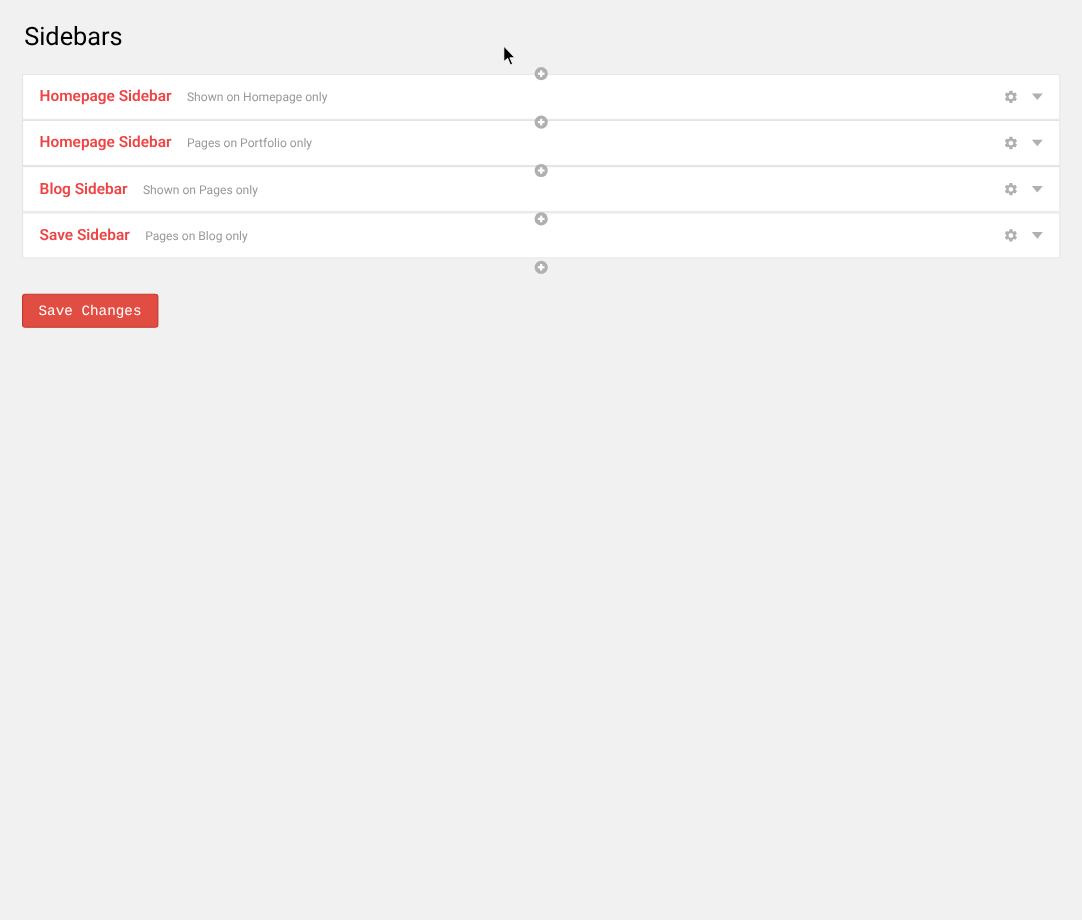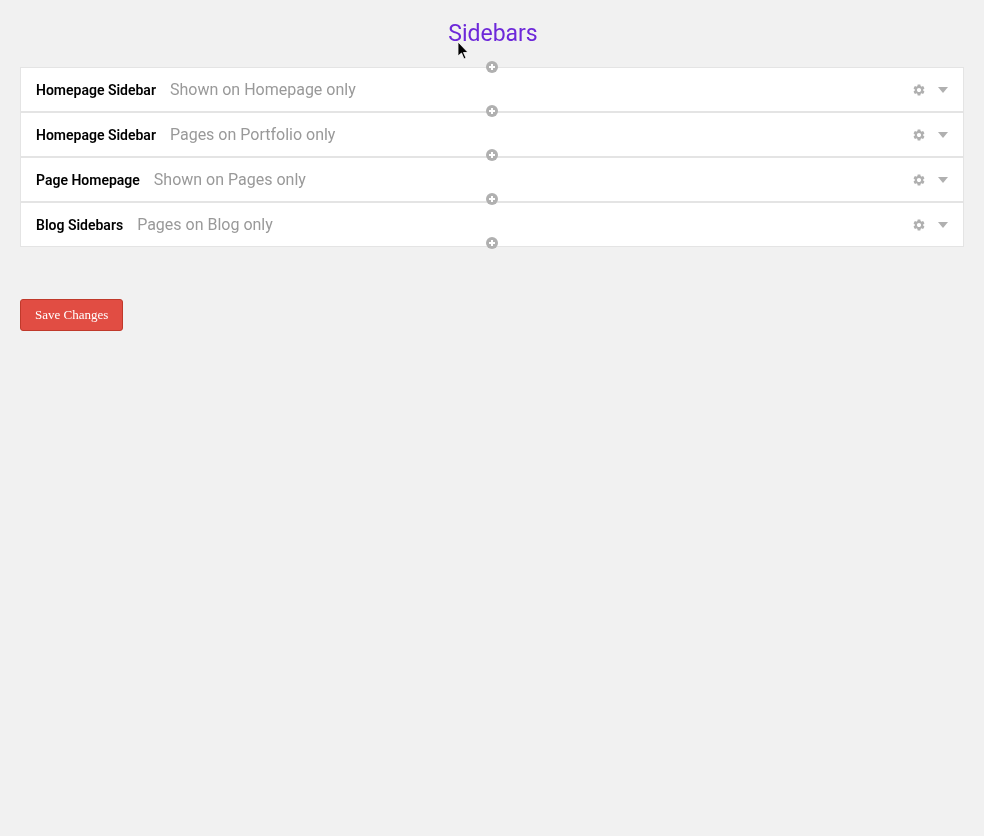--- a/index.html
+++ b/index.html
@@ -11,46 +11,45 @@
       font-family: -apple-system, BlinkMacSystemFont, "Segoe UI", Roboto, "Helvetica Neue", Arial, sans-serif;
       background: #f1f1f1;
       width: 984px;
       height: 836px;
       padding: 20px;
       position: relative;
     }
     .page-title {
       font-size: 23px;
       font-weight: 400;
-      color: #6d28d9;
+      color: #000000;
       margin-bottom: 20px;
       margin-left: 2px;
-      text-align: center;
     }
     .sidebar-list {
       position: relative;
     }
     .sidebar-row {
       background: #ffffff;
       border: 1px solid #e4e4e4;
       border-bottom: 1px solid #e4e4e4;
       display: flex;
       align-items: center;
       padding: 12px 15px;
       position: relative;
     }
     .sidebar-name {
       font-weight: 600;
-      color: #000000;
+      color: #ef4444;
       font-size: 14px;
       margin-right: 14px;
     }
     .sidebar-desc {
       color: #999;
-      font-size: 16px;
+      font-size: 11px;
       font-weight: 400;
     }
     .row-actions {
       margin-left: auto;
       display: flex;
       align-items: center;
       gap: 12px;
     }
     .icon-gear {
       width: 14px;
@@ -96,29 +95,29 @@
       width: 2px;
       height: 6px;
       background: #fff;
     }
     .add-0 { top: -6px; }
     .add-1 { top: 38px; }
     .add-2 { top: 82px; }
     .add-3 { top: 126px; }
     .add-4 { top: 170px; }
     .save-button {
-      margin-top: 52px;
+      margin-top: 32px;
       background: #e14d43;
       color: #fff;
       border: 1px solid #c0392b;
       padding: 7px 14px;
       font-size: 13px;
       border-radius: 3px;
       cursor: pointer;
-      font-family: Liberation Serif, serif;
+      font-family: Liberation Mono, monospace;
     }
     .cursor {
       position: absolute;
       left: 458px;
       top: 42px;
       width: 12px;
       height: 18px;
       pointer-events: none;
       z-index: 10;
     }
@@ -158,36 +157,36 @@
             <path d="M19.14,12.94c0.04-0.3,0.06-0.61,0.06-0.94c0-0.32-0.02-0.64-0.07-0.94l2.03-1.58c0.18-0.14,0.23-0.41,0.12-0.61 l-1.92-3.32c-0.12-0.22-0.37-0.29-0.59-0.22l-2.39,0.96c-0.5-0.38-1.03-0.7-1.62-0.94L14.4,2.81c-0.04-0.24-0.24-0.41-0.48-0.41 h-3.84c-0.24,0-0.43,0.17-0.47,0.41L9.25,5.35C8.66,5.59,8.12,5.92,7.63,6.29L5.24,5.33c-0.22-0.08-0.47,0-0.59,0.22L2.74,8.87 C2.62,9.08,2.66,9.34,2.86,9.48l2.03,1.58C4.84,11.36,4.8,11.69,4.8,12s0.02,0.64,0.07,0.94l-2.03,1.58 c-0.18,0.14-0.23,0.41-0.12,0.61l1.92,3.32c0.12,0.22,0.37,0.29,0.59,0.22l2.39-0.96c0.5,0.38,1.03,0.7,1.62,0.94l0.36,2.54 c0.05,0.24,0.24,0.41,0.48,0.41h3.84c0.24,0,0.44-0.17,0.47-0.41l0.36-2.54c0.59-0.24,1.13-0.56,1.62-0.94l2.39,0.96 c0.22,0.08,0.47,0,0.59-0.22l1.92-3.32c0.12-0.22,0.07-0.47-0.12-0.61L19.14,12.94z M12,15.6c-1.98,0-3.6-1.62-3.6-3.6 s1.62-3.6,3.6-3.6s3.6,1.62,3.6,3.6S13.98,15.6,12,15.6z"></path>
           </svg>
       </span>
       <span class="icon-chevron"></span>
     </div>
   </div>
 
   <div class="add-button add-2"></div>
 
   <div class="sidebar-row">
-    <span class="sidebar-name">Page Homepage</span>
+    <span class="sidebar-name">Blog Sidebar</span>
     <span class="sidebar-desc">Shown on Pages only</span>
     <div class="row-actions">
       <span class="icon-gear">
         <svg viewBox="0 0 24 24" width="14" height="14" fill="currentColor">
             <path d="M19.14,12.94c0.04-0.3,0.06-0.61,0.06-0.94c0-0.32-0.02-0.64-0.07-0.94l2.03-1.58c0.18-0.14,0.23-0.41,0.12-0.61 l-1.92-3.32c-0.12-0.22-0.37-0.29-0.59-0.22l-2.39,0.96c-0.5-0.38-1.03-0.7-1.62-0.94L14.4,2.81c-0.04-0.24-0.24-0.41-0.48-0.41 h-3.84c-0.24,0-0.43,0.17-0.47,0.41L9.25,5.35C8.66,5.59,8.12,5.92,7.63,6.29L5.24,5.33c-0.22-0.08-0.47,0-0.59,0.22L2.74,8.87 C2.62,9.08,2.66,9.34,2.86,9.48l2.03,1.58C4.84,11.36,4.8,11.69,4.8,12s0.02,0.64,0.07,0.94l-2.03,1.58 c-0.18,0.14-0.23,0.41-0.12,0.61l1.92,3.32c0.12,0.22,0.37,0.29,0.59,0.22l2.39-0.96c0.5,0.38,1.03,0.7,1.62,0.94l0.36,2.54 c0.05,0.24,0.24,0.41,0.48,0.41h3.84c0.24,0,0.44-0.17,0.47-0.41l0.36-2.54c0.59-0.24,1.13-0.56,1.62-0.94l2.39,0.96 c0.22,0.08,0.47,0,0.59-0.22l1.92-3.32c0.12-0.22,0.07-0.47-0.12-0.61L19.14,12.94z M12,15.6c-1.98,0-3.6-1.62-3.6-3.6 s1.62-3.6,3.6-3.6s3.6,1.62,3.6,3.6S13.98,15.6,12,15.6z"></path>
           </svg>
       </span>
       <span class="icon-chevron"></span>
     </div>
   </div>
 
   <div class="add-button add-3"></div>
 
   <div class="sidebar-row">
-    <span class="sidebar-name">Blog Sidebars</span>
+    <span class="sidebar-name">Save Sidebar</span>
     <span class="sidebar-desc">Pages on Blog only</span>
     <div class="row-actions">
       <span class="icon-gear">
         <svg viewBox="0 0 24 24" width="14" height="14" fill="currentColor">
             <path d="M19.14,12.94c0.04-0.3,0.06-0.61,0.06-0.94c0-0.32-0.02-0.64-0.07-0.94l2.03-1.58c0.18-0.14,0.23-0.41,0.12-0.61 l-1.92-3.32c-0.12-0.22-0.37-0.29-0.59-0.22l-2.39,0.96c-0.5-0.38-1.03-0.7-1.62-0.94L14.4,2.81c-0.04-0.24-0.24-0.41-0.48-0.41 h-3.84c-0.24,0-0.43,0.17-0.47,0.41L9.25,5.35C8.66,5.59,8.12,5.92,7.63,6.29L5.24,5.33c-0.22-0.08-0.47,0-0.59,0.22L2.74,8.87 C2.62,9.08,2.66,9.34,2.86,9.48l2.03,1.58C4.84,11.36,4.8,11.69,4.8,12s0.02,0.64,0.07,0.94l-2.03,1.58 c-0.18,0.14-0.23,0.41-0.12,0.61l1.92,3.32c0.12,0.22,0.37,0.29,0.59,0.22l2.39-0.96c0.5,0.38,1.03,0.7,1.62,0.94l0.36,2.54 c0.05,0.24,0.24,0.41,0.48,0.41h3.84c0.24,0,0.44-0.17,0.47-0.41l0.36-2.54c0.59-0.24,1.13-0.56,1.62-0.94l2.39,0.96 c0.22,0.08,0.47,0,0.59-0.22l1.92-3.32c0.12-0.22,0.07-0.47-0.12-0.61L19.14,12.94z M12,15.6c-1.98,0-3.6-1.62-3.6-3.6 s1.62-3.6,3.6-3.6s3.6,1.62,3.6,3.6S13.98,15.6,12,15.6z"></path>
           </svg>
       </span>
       <span class="icon-chevron"></span>
     </div>
   </div>

